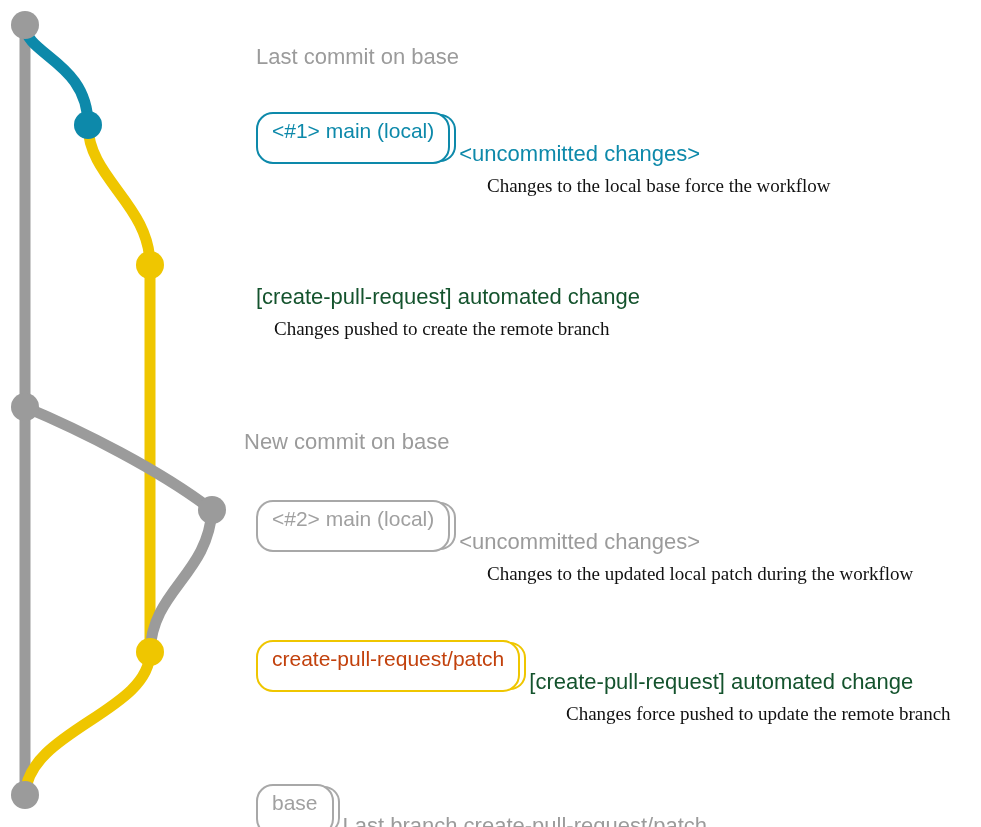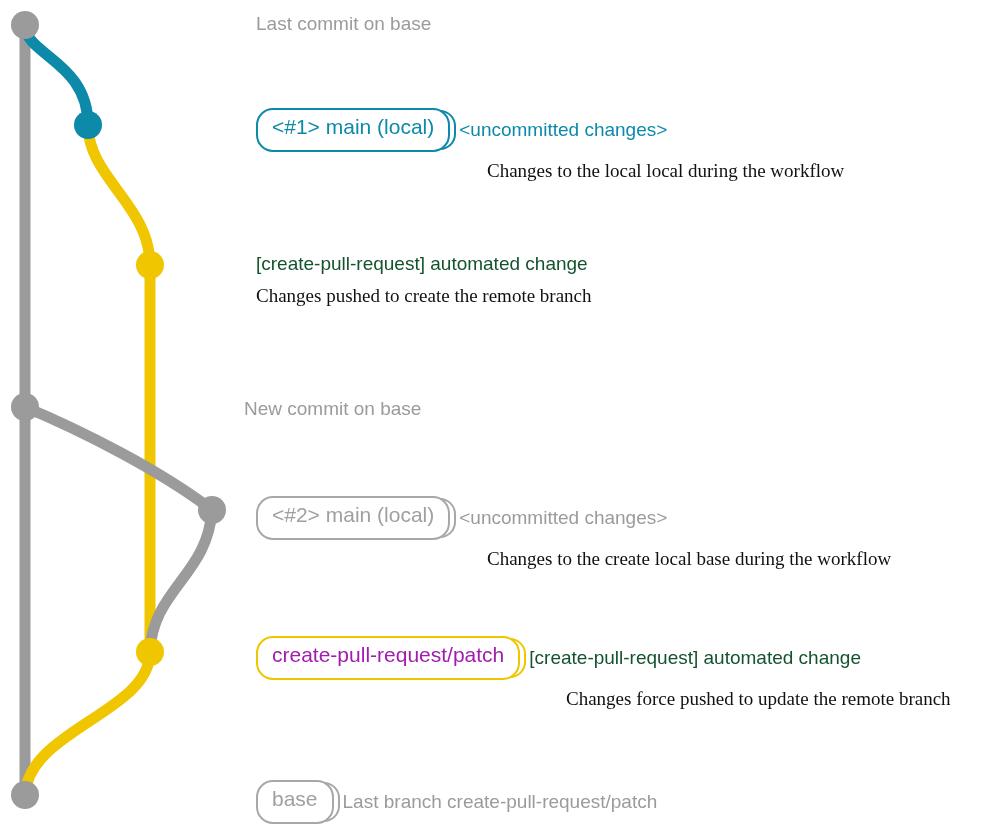--- a/index.html
+++ b/index.html
@@ -50,21 +50,21 @@
     align-items: center;
     gap: 9px;
     white-space: nowrap;
   }
 
   .branch-badge {
     display: inline-block;
     position: relative;
     border: 2px solid #9b9b9b;
     border-radius: 17px;
-    padding: 4px 14px 11px 14px;
+    padding: 4px 14px 19px 14px;
     font-size: 21px;
     line-height: 25px;
     color: #9b9b9b;
     background: transparent;
     box-sizing: border-box;
   }
   
   .branch-badge::after {
     content: "";
     position: absolute;
@@ -73,43 +73,44 @@
     bottom: 0px;
     width: 16px;
     border: 2px solid #9b9b9b;
     border-left: none;
     border-radius: 0 17px 17px 0;
     box-sizing: border-box;
   }
 
   .branch-badge.teal { border-color: #0d89aa; color: #0d89aa; }
   .branch-badge.teal::after { border-color: #0d89aa; }
-  .branch-badge.yellow { border-color: #efc600; color: #a21caf; }
+  .branch-badge.yellow { border-color: #efc600; color: #c2410c; }
   .branch-badge.yellow::after { border-color: #efc600; }
   .branch-badge.gray { border-color: #a8a8a8; color: #a0a0a0; }
   .branch-badge.gray::after { border-color: #a8a8a8; }
 
   .commit-subject {
-    font-size: 19px;
+    font-size: 22px;
     line-height: 26px;
     white-space: nowrap;
+    margin-top: 33px;
   }
   .commit-subject.teal { color: #0d89aa; }
   .commit-subject.yellow { color: #14532d; }
   .commit-subject.gray { color: #9b9b9b; }
 
   .commit-note {
     font-family: "Liberation Serif", serif;
     font-size: 19px;
     line-height: 23px;
     color: #111111;
     white-space: nowrap;
     margin-top: 7px;
   }
-  .note-indent-1 { }
+  .note-indent-1 { margin-left: 18px; }
   .note-indent-2 { margin-left: 231px; }
   .note-indent-3 { margin-left: 310px; text-align: center; }
 </style>
 </head>
 <body>
 
 <svg id="graph-canvas" viewBox="0 0 981 827" width="981" height="827" xmlns="http://www.w3.org/2000/svg">
 
   <path d="M 25 25 L 25 795" stroke="#9b9b9b" stroke-width="11" fill="none" stroke-linecap="round"></path>
 
@@ -143,21 +144,21 @@
       </div>
     </div>
   </div>
 
   <div class="commit-row" style="left:256px; top:108px;">
     <div class="row-inner">
       <div class="row-head">
         <span class="branch-badge teal">&lt;#1&gt; main (local)</span>
         <span class="commit-subject teal">&lt;uncommitted changes&gt;</span>
       </div>
-      <div class="commit-note note-indent-2">Changes to the local local during the workflow</div>
+      <div class="commit-note note-indent-2">Changes to the local base force the workflow</div>
     </div>
   </div>
 
   <div class="commit-row" style="left:256px; top:251px;">
     <div class="row-inner">
       <div class="row-head">
         <span class="commit-subject yellow">[create-pull-request] automated change</span>
       </div>
       <div class="commit-note note-indent-1">Changes pushed to create the remote branch</div>
     </div>
@@ -170,21 +171,21 @@
       </div>
     </div>
   </div>
 
   <div class="commit-row" style="left:256px; top:496px;">
     <div class="row-inner">
       <div class="row-head">
         <span class="branch-badge gray">&lt;#2&gt; main (local)</span>
         <span class="commit-subject gray">&lt;uncommitted changes&gt;</span>
       </div>
-      <div class="commit-note note-indent-2">Changes to the create local base during the workflow</div>
+      <div class="commit-note note-indent-2">Changes to the updated local patch during the workflow</div>
     </div>
   </div>
 
   <div class="commit-row" style="left:256px; top:636px;">
     <div class="row-inner">
       <div class="row-head">
         <span class="branch-badge yellow">create-pull-request/patch</span>
         <span class="commit-subject yellow">[create-pull-request] automated change</span>
       </div>
       <div class="commit-note note-indent-3">Changes force pushed to update the remote branch</div>

